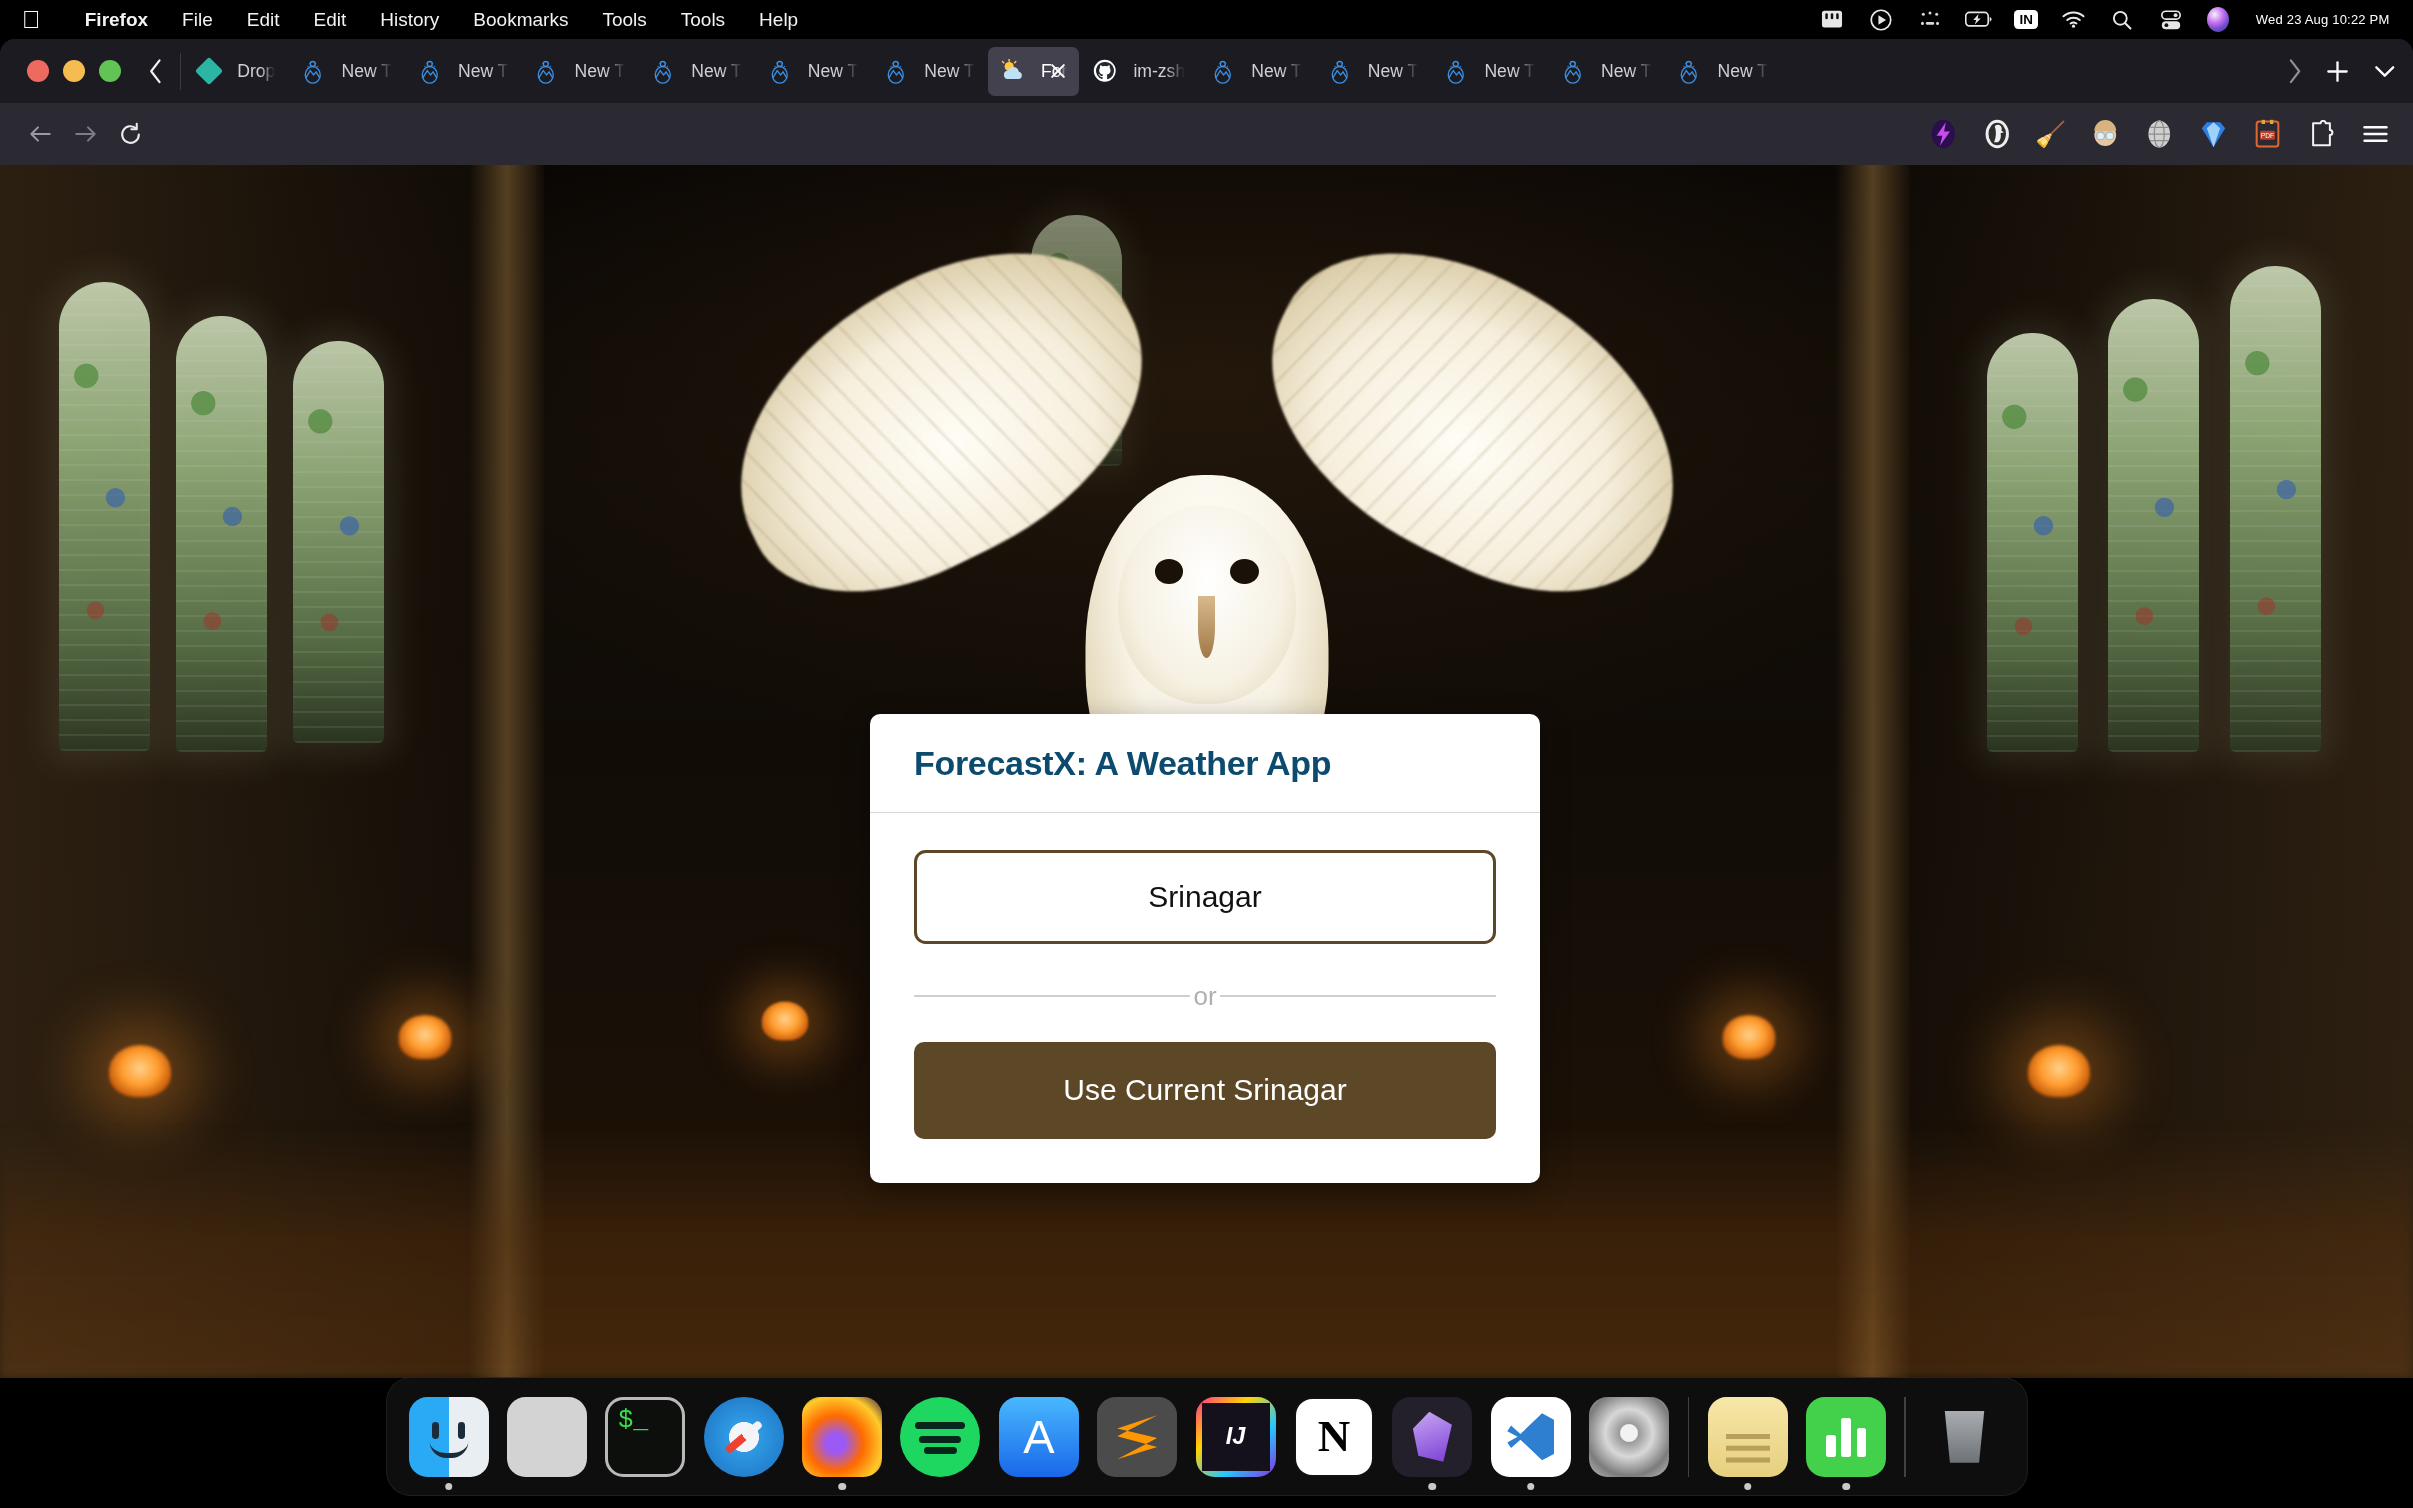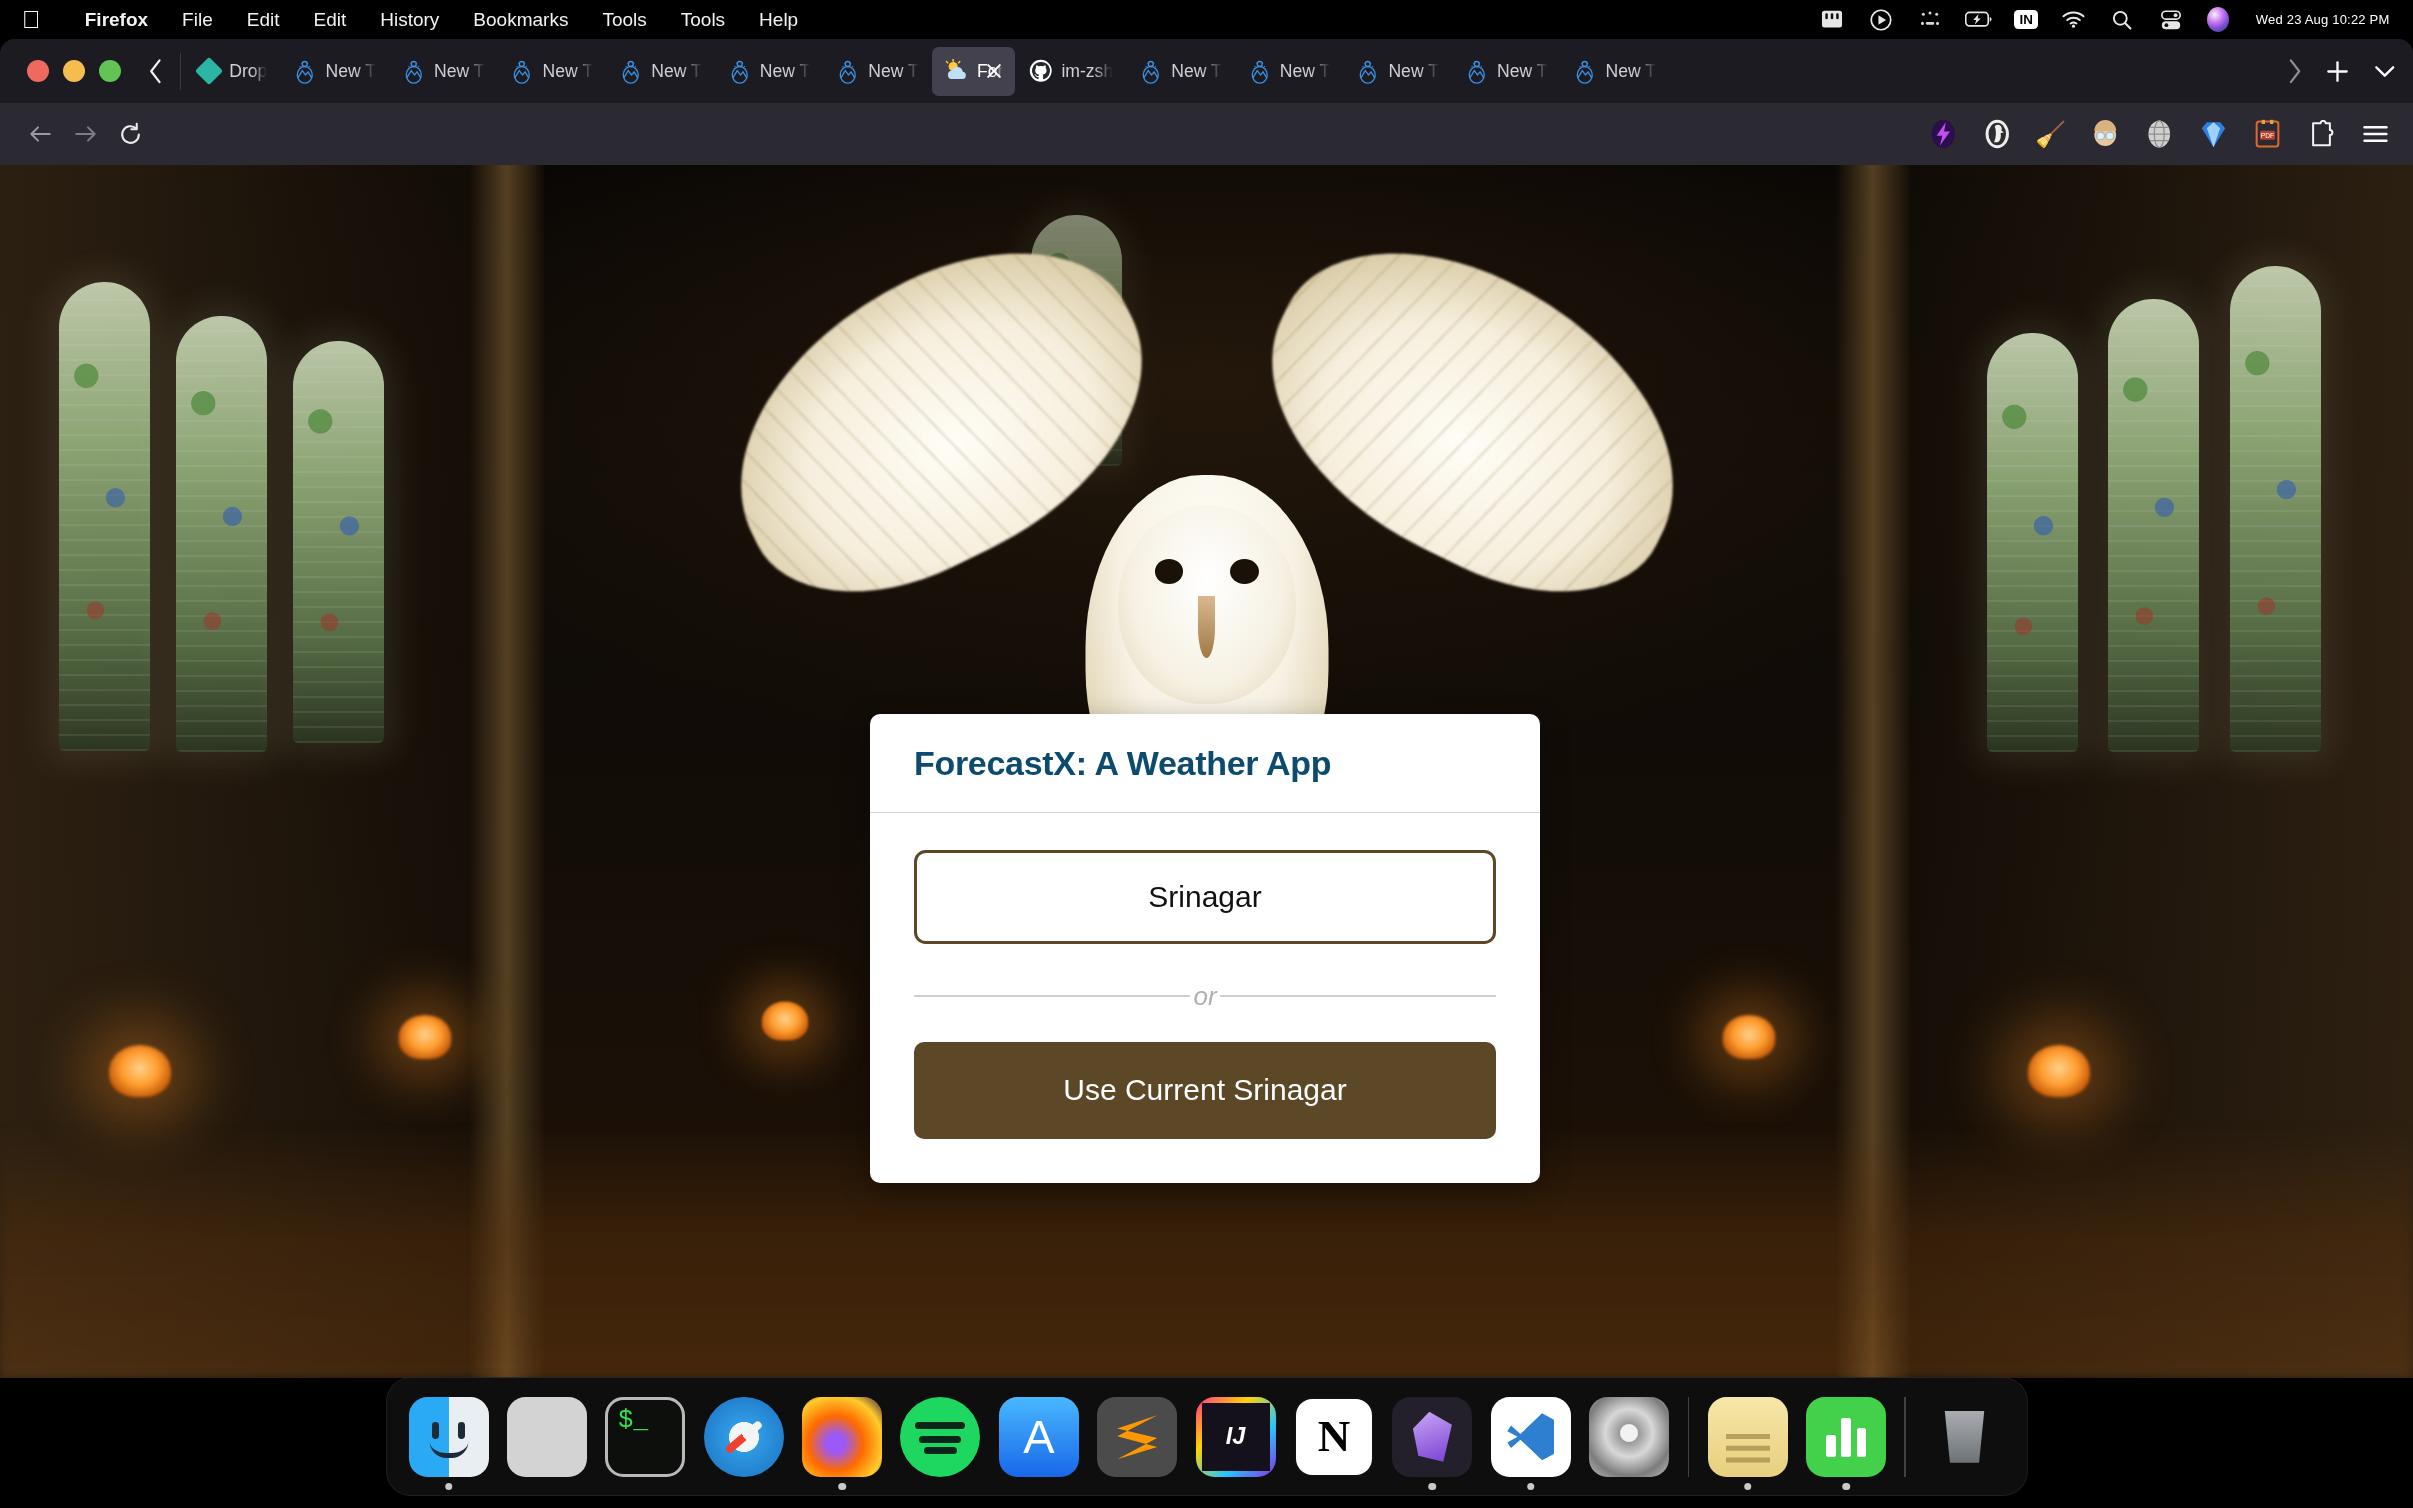--- a/index.html
+++ b/index.html
@@ -50,21 +50,21 @@
   .tl.r { background:#ee6a5f; } .tl.y { background:#f5bd4f; } .tl.g { background:#61c454; }
   .tabs-divider { width:0.8px; height:37px; background:#3a3a44; margin:0 3.4px 0 5px; }
   .chev-btn {
     width:39px; height:39px; display:flex; align-items:center; justify-content:center;
     flex:0 0 auto;
   }
   #tabs {
     display:flex; align-items:center; flex:1 1 auto; overflow:hidden; height:50px;
   }
   .tab {
-    display:flex; align-items:center; gap:8px;
+    display:flex; align-items:center; gap:16px;
     height:49px; min-width:70px; max-width:134px; flex:0 0 auto;
     padding:0 11.7px; border-radius:6.7px; position:relative;
     margin-right:1.7px;
   }
   .tab.active { background:#42414d; }
   .tab-fav { width:25px; height:25px; flex:0 0 auto; display:flex; align-items:center; justify-content:center; }
   .tab-title {
     font-size:17.6px; color:#cfcfd8; white-space:nowrap; overflow:hidden;
     -webkit-mask-image:linear-gradient(to right,#000 62%,transparent 100%);
             mask-image:linear-gradient(to right,#000 62%,transparent 100%);
@@ -188,21 +188,21 @@
   .card-title { font-size:34px; font-weight:bold; color:#0c4a6e; letter-spacing:-0.3px; }
   .card-body { padding:37px 44px 44px 44px; }
   #city-input {
     width:100%; height:94px;
     border:3.4px solid #5c4726; border-radius:11.7px;
     background:#fff; color:#111; font-size:30px;
     text-align:center; font-family:"Liberation Sans", sans-serif;
     outline:none;
   }
   #city-input::placeholder { color:#9a9a9a; }
-  .or-row { display:flex; align-items:center; gap:3px; margin:37px 0 30px 0;font-style:italic; }
+  .or-row { display:flex; align-items:center; gap:3px; margin:37px 0 30px 0; }
   .or-line { flex:1 1 auto; height:1.7px; background:#cfcfcf; }
   .or-text { font-size:26px; color:#b0b0b0; }
   #loc-btn {
     width:100%; height:97px; border:none; border-radius:10px;
     background:#5c4726; color:#ffffff; font-size:30px;
     font-family:"Liberation Sans", sans-serif; cursor:pointer;
   }
 
   
   #dock {

